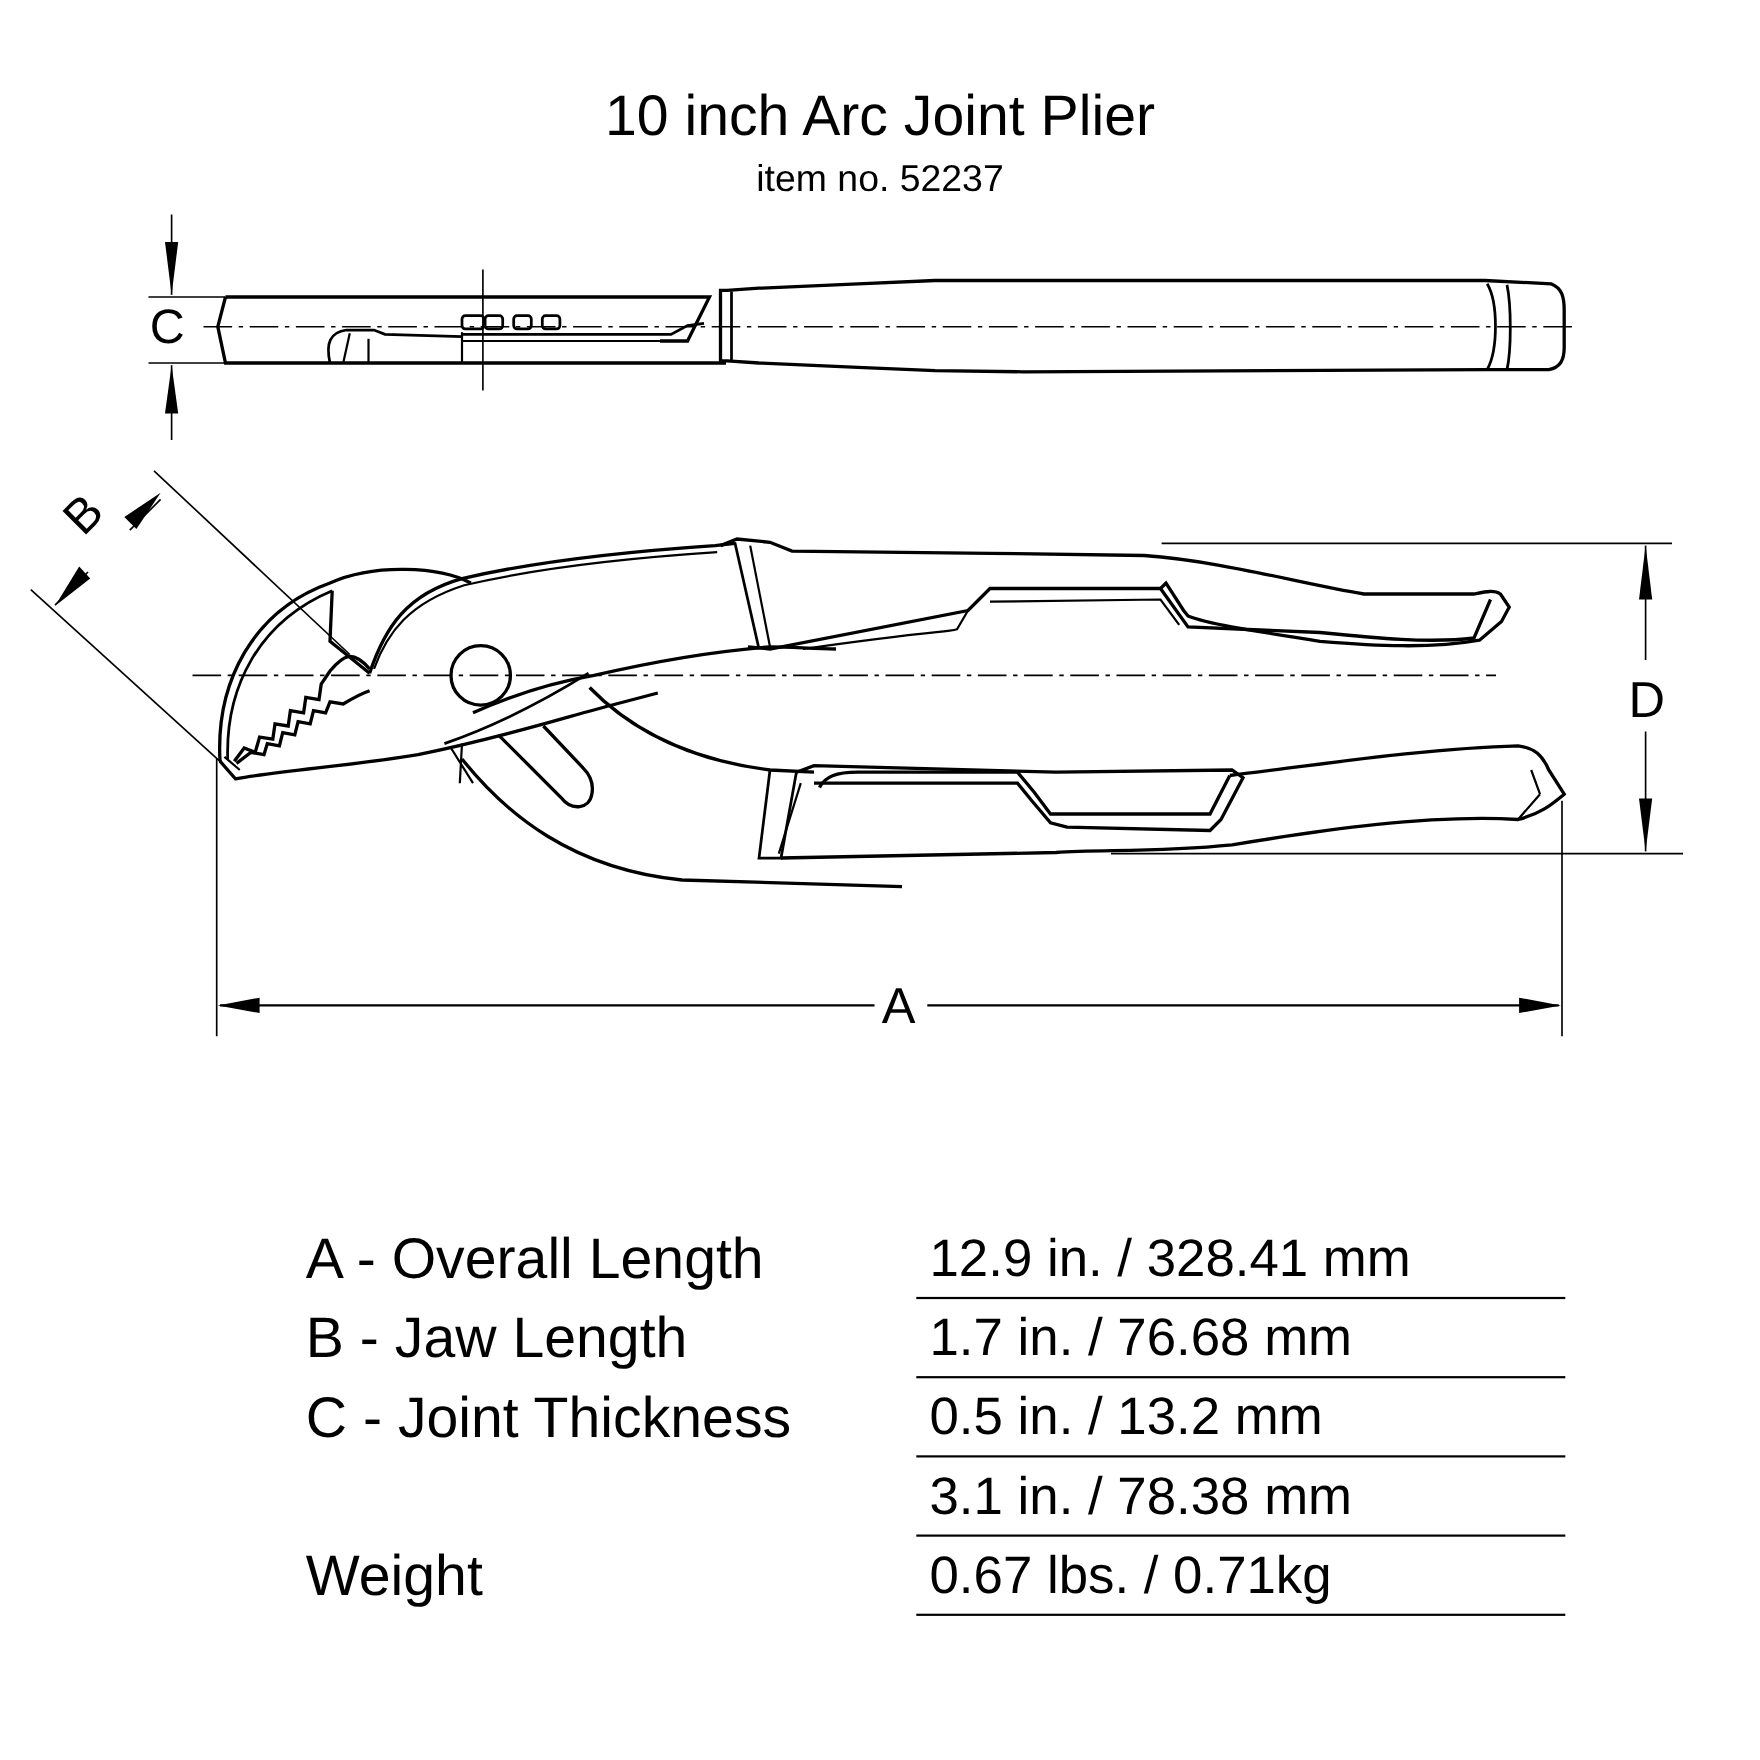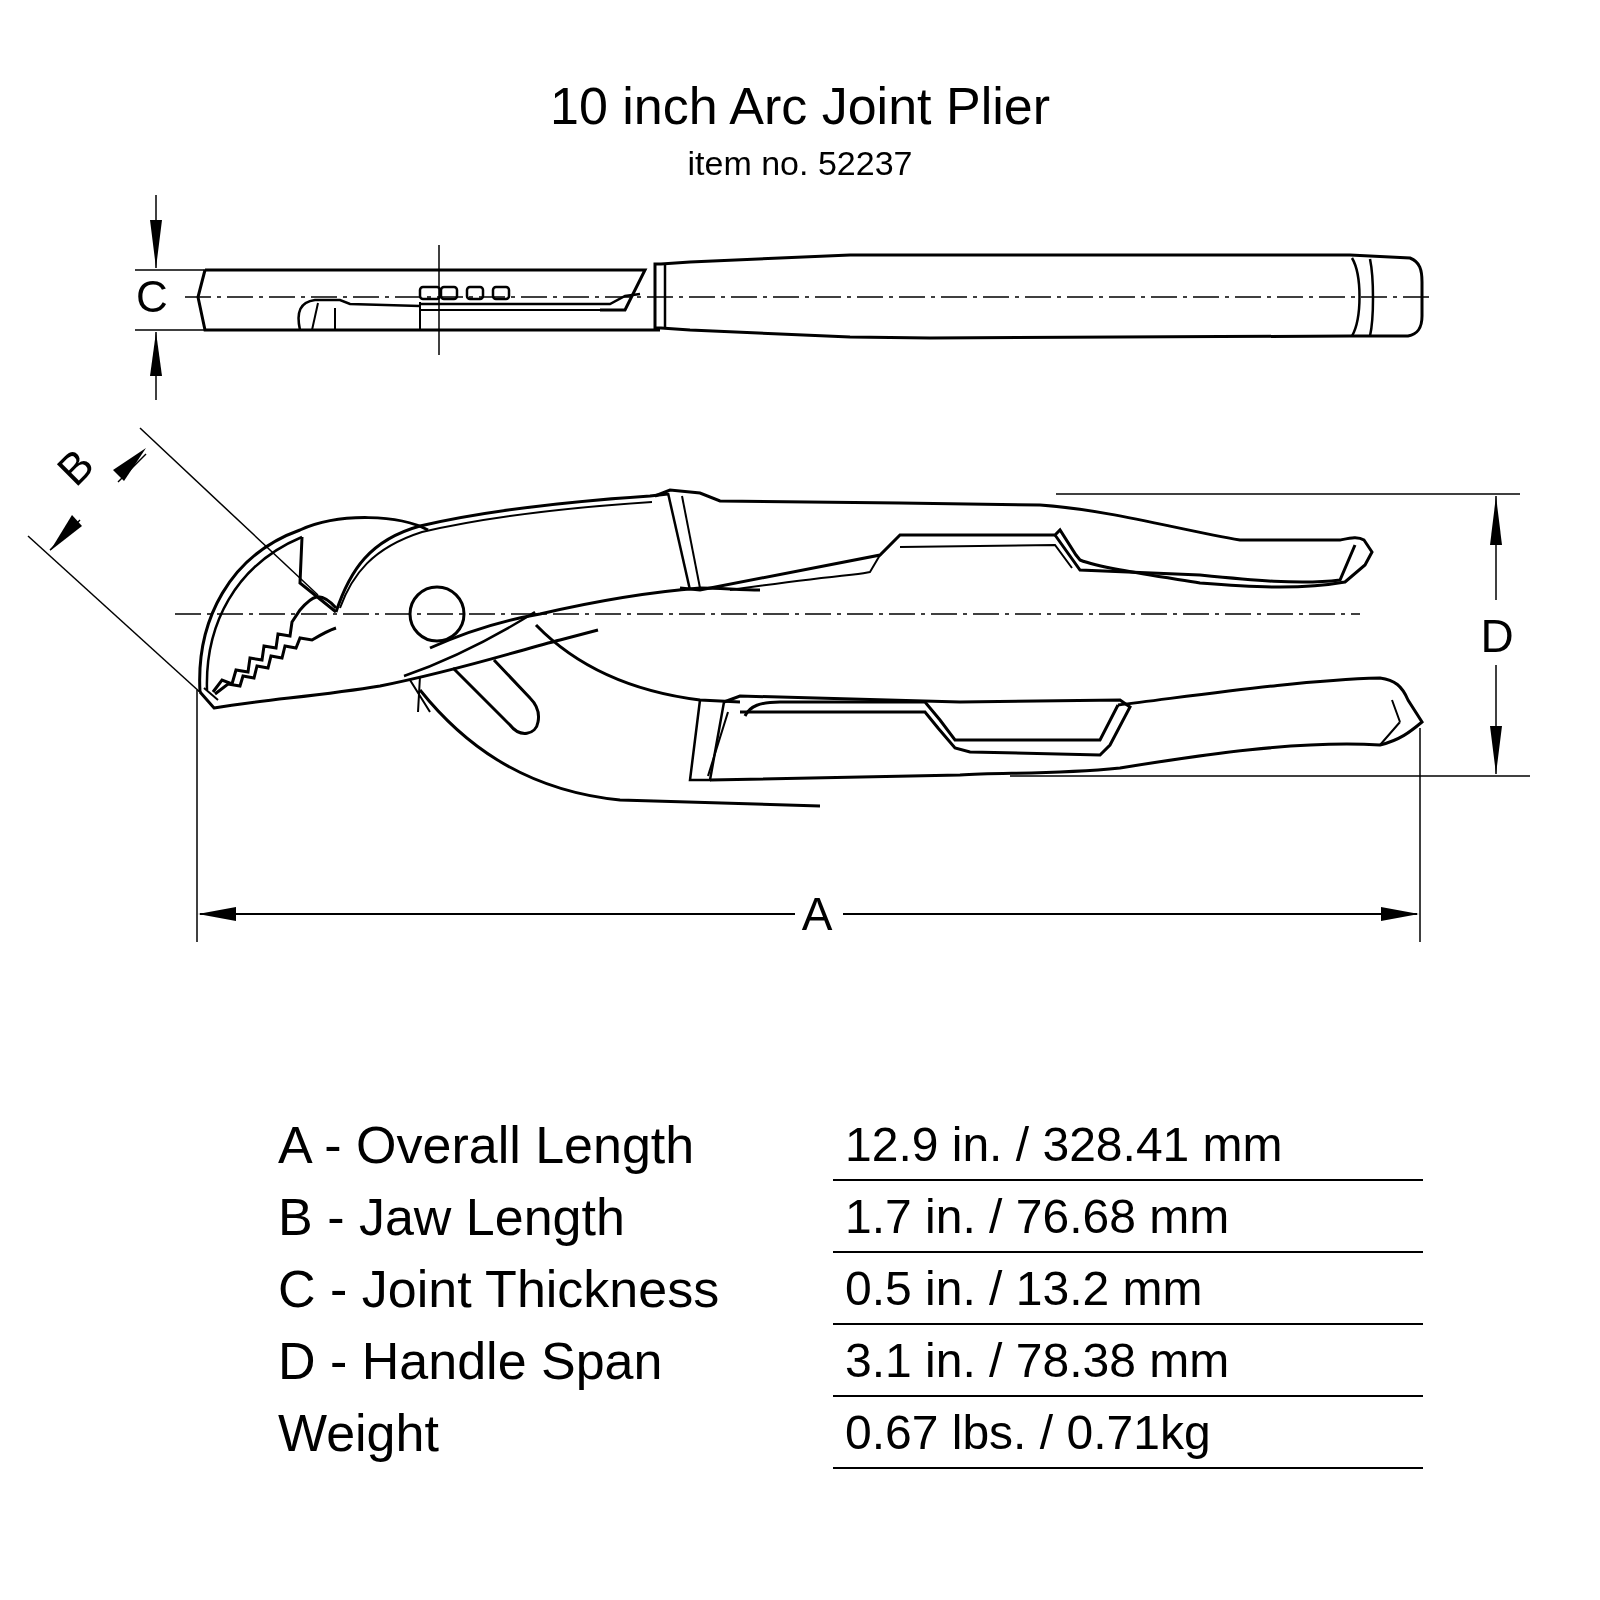--- a/index.html
+++ b/index.html
@@ -152,21 +152,20 @@
     <span class="spec-label">B - Jaw Length</span>
     <span class="spec-value">1.7 in. / 76.68 mm</span>
     <div class="spec-rule"></div>
   </div>
   <div class="spec-row">
     <span class="spec-label">C - Joint Thickness</span>
     <span class="spec-value">0.5 in. / 13.2 mm</span>
     <div class="spec-rule"></div>
   </div>
   <div class="spec-row">
-    <span class="spec-label">D - Handle Span</span>
     <span class="spec-value">3.1 in. / 78.38 mm</span>
     <div class="spec-rule"></div>
   </div>
   <div class="spec-row">
     <span class="spec-label">Weight</span>
     <span class="spec-value">0.67 lbs. / 0.71kg</span>
     <div class="spec-rule"></div>
   </div>
 </div>
 

